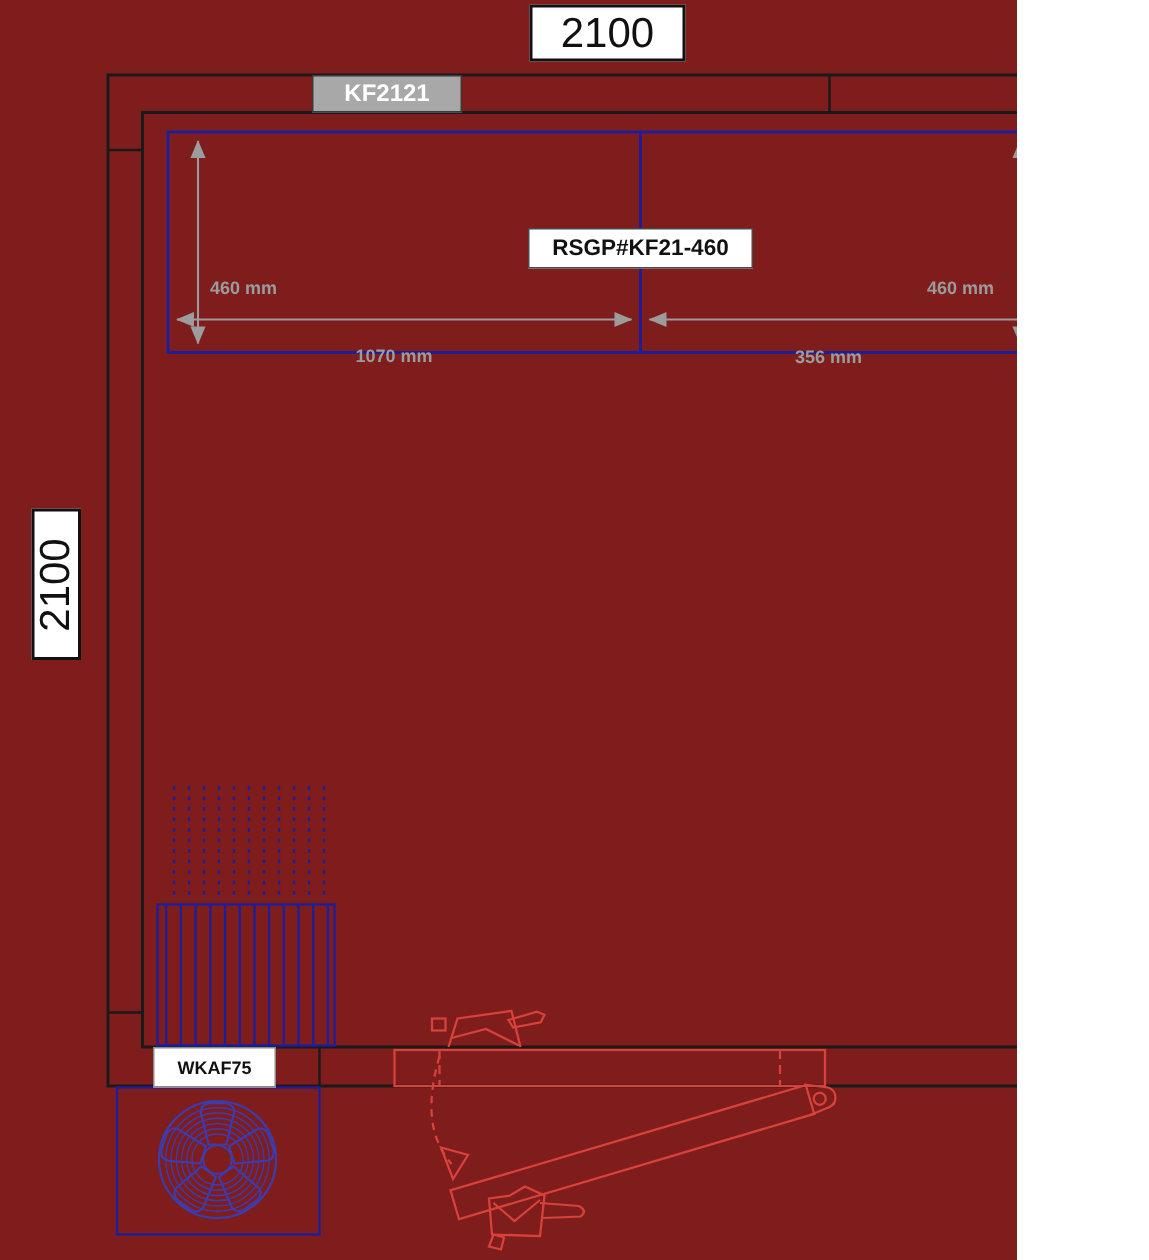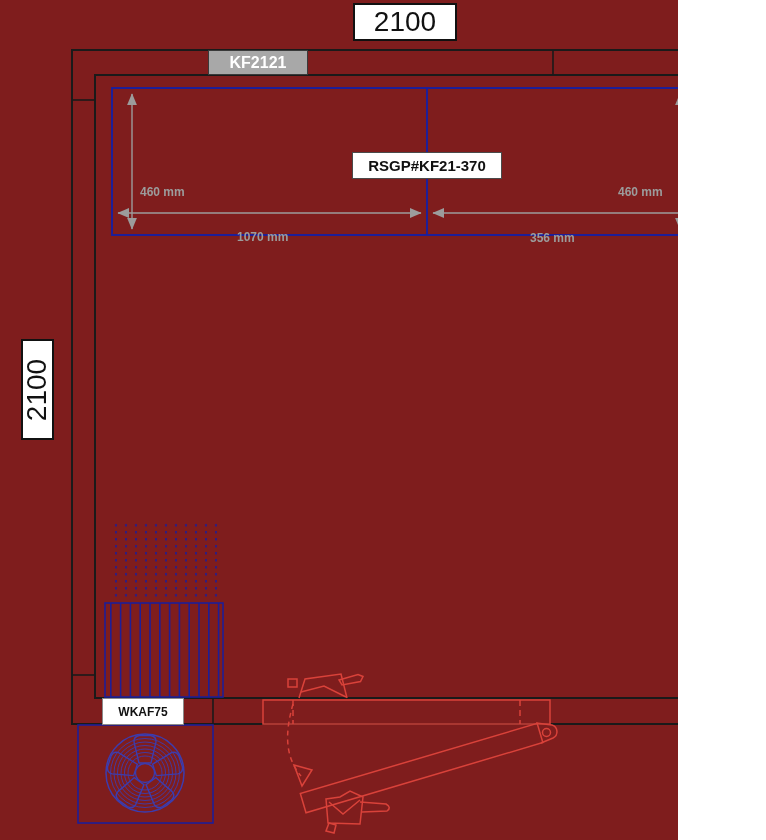--- a/index.html
+++ b/index.html
@@ -163,17 +163,17 @@
       <span>2100</span>
     </div>
 
   <div class="panel-tag" style="left:160px;top:50px;width:100px;height:25px;margin-left:48px;">KF2121</div>
 
   <div class="dimtxt" style="left:140px;top:149px;">460 mm</div>
   <div class="dimtxt" style="left:618px;top:149px;">460 mm</div>
   <div class="dimtxt" style="left:237px;top:194px;">1070 mm</div>
   <div class="dimtxt" style="left:530px;top:195px;">356 mm</div>
 
-  <div class="box-label shelf-tag" style="left:352px;top:152px;width:150px;height:27px;">RSGP#KF21-370</div>
+  <div class="box-label shelf-tag" style="left:352px;top:152px;width:150px;height:27px;">RSGP#KF21-460</div>
 
   <div class="box-label unit-tag" style="left:102px;top:698px;width:82px;height:27px;">WKAF75</div>
 
 </div>
 
 </body></html>

